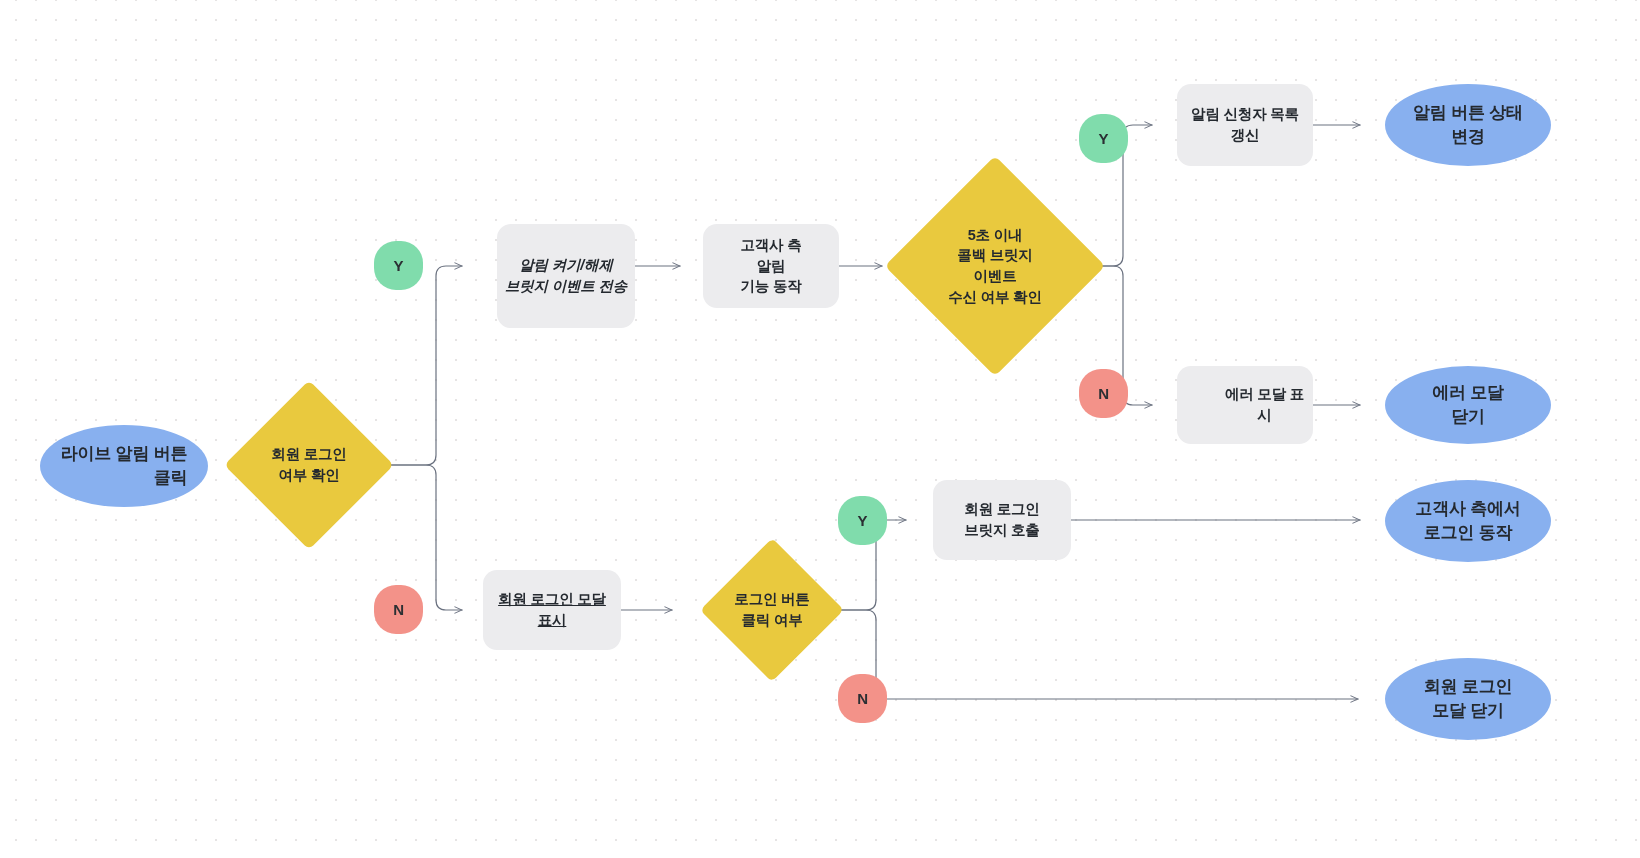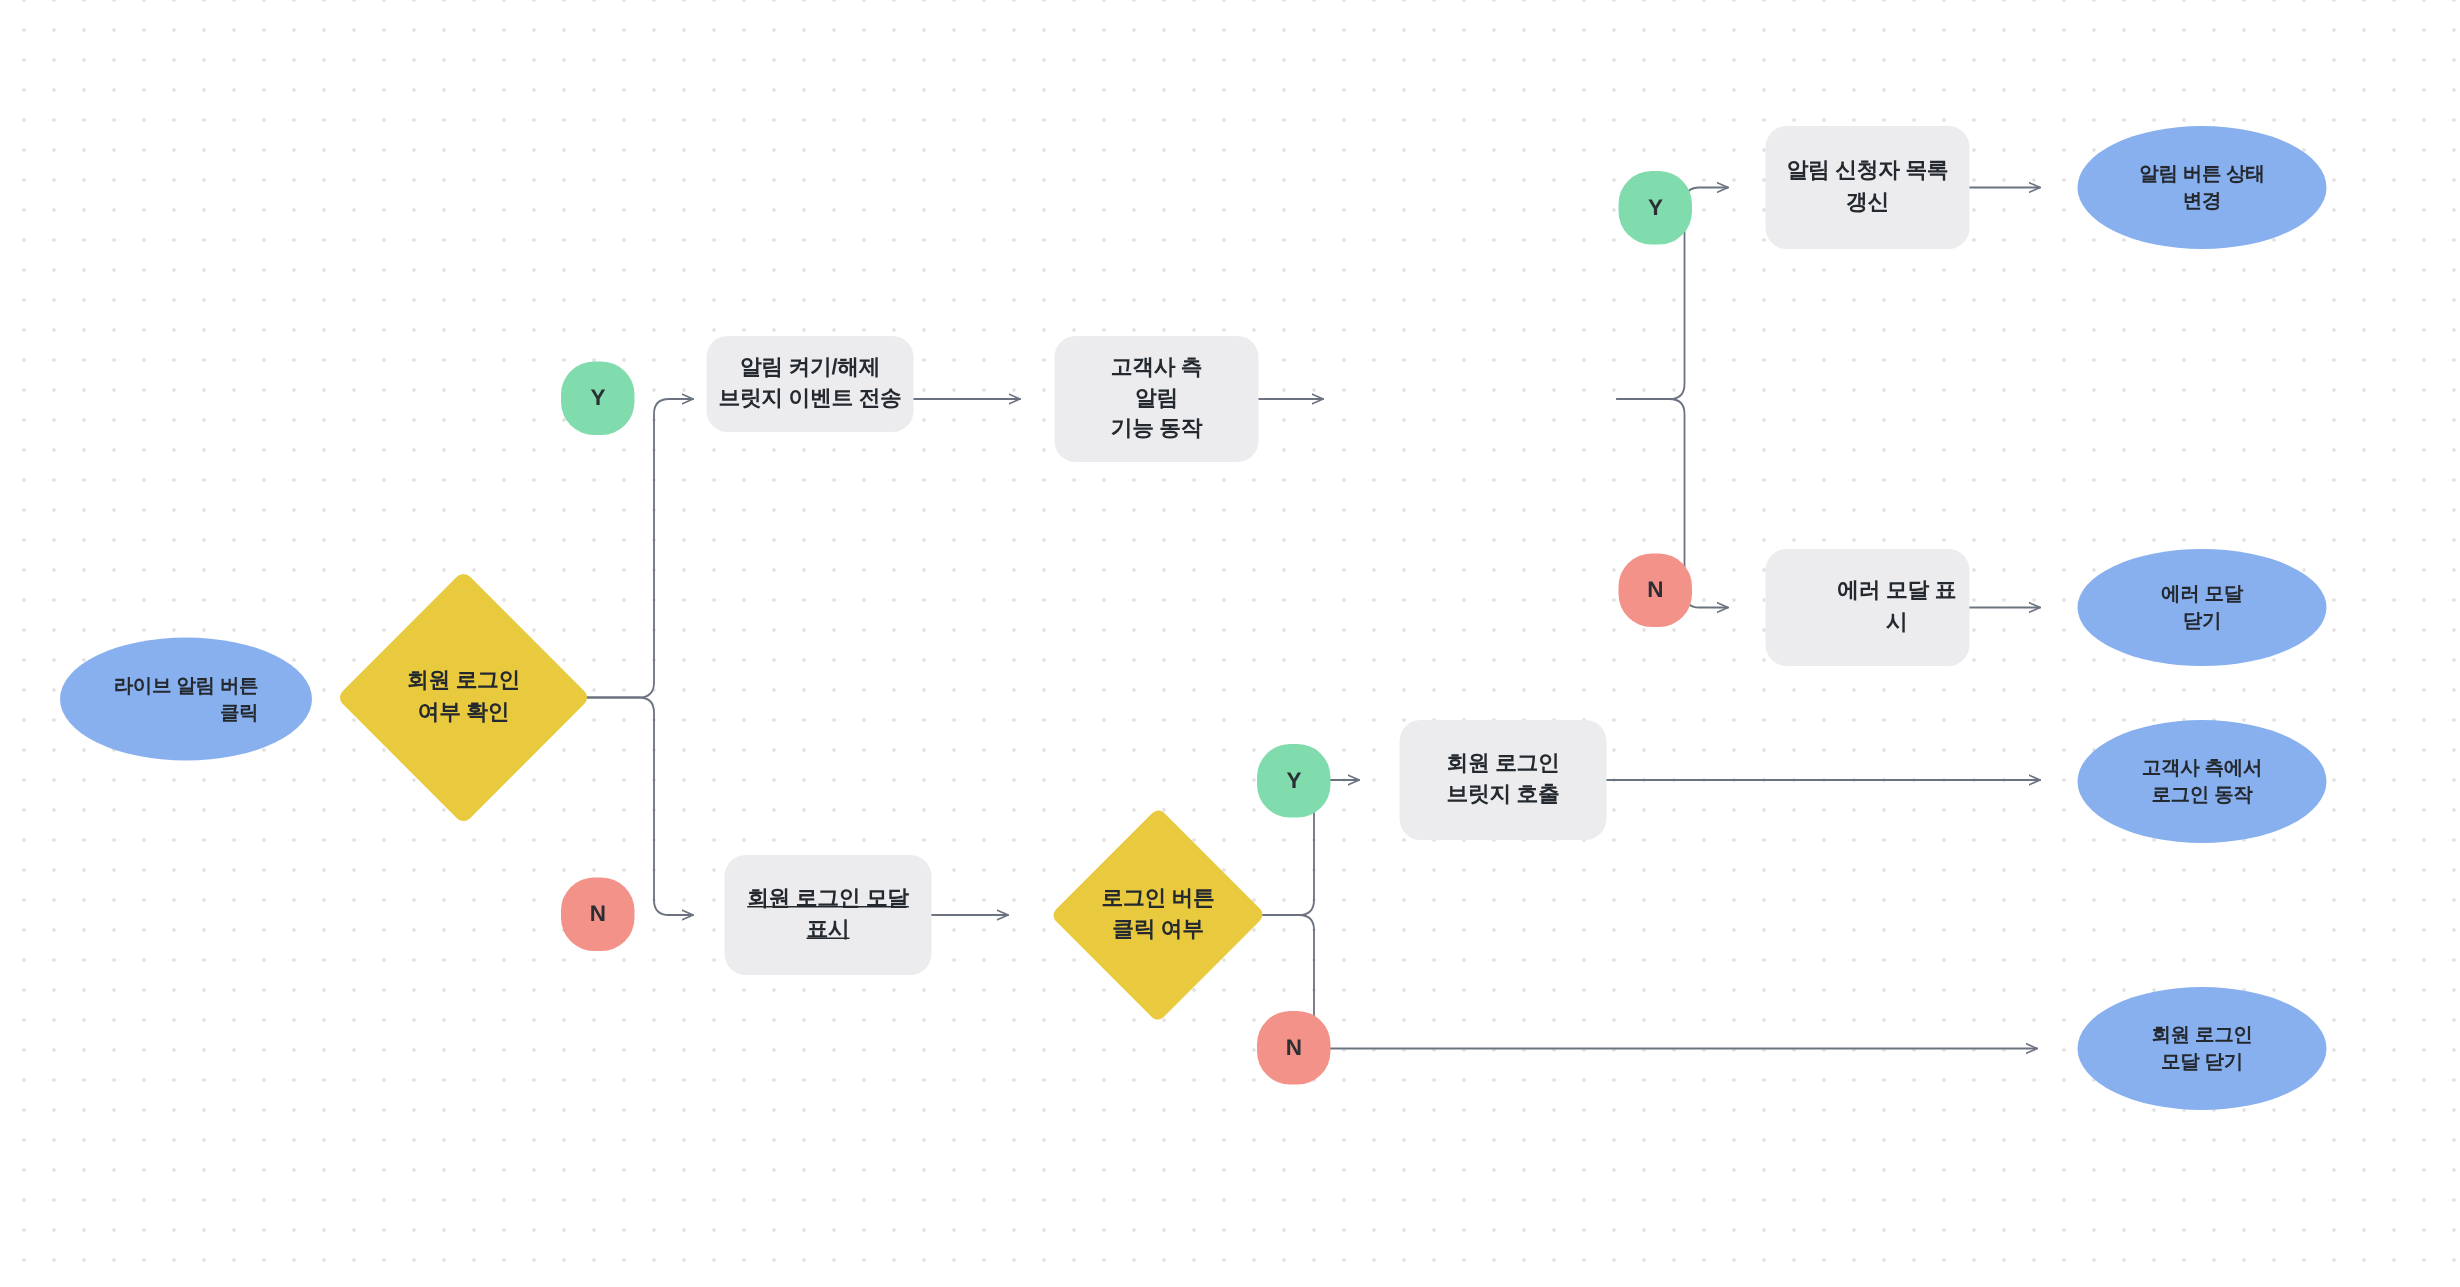--- a/index.html
+++ b/index.html
@@ -47,21 +47,21 @@
   }
   .node .lbl {
     display: block;
     white-space: pre-line;
     padding: 0 6px;
   }
   
   .ellipse {
     background: #88b0ef;
     border-radius: 50%;
-    font-size: 13px;
+    font-size: 17px;
     font-weight: 700;
   }
   
   .process {
     background: #ececee;
     border-radius: 14px;
     font-size: 14.5px;
     font-weight: 700;
   }
   
@@ -141,31 +141,38 @@
   </div>
 
   <div class="node badge badge-y" style="left:357px; top:241px; width:49px; height:49px;">
     <span class="lbl">Y</span>
   </div>
 
   <div class="node badge badge-n" style="left:357px; top:585px; width:49px; height:49px;">
     <span class="lbl">N</span>
   </div>
 
-  <div class="node process" style="left:454px; top:224px; width:138px; height:64px;">
+  <div class="node process" style="left:480px; top:224px; width:138px; height:104px;font-style:italic;">
     <span class="lbl">알림 켜기/해제
 브릿지 이벤트 전송</span>
   </div>
 
   <div class="node process" style="left:686px; top:224px; width:136px; height:84px;">
     <span class="lbl">고객사 측
 알림
 기능 동작</span>
   </div>
 
+  <div class="node decision" style="left:900px; top:188px; width:156px; height:156px;">
+    <span class="diamond-bg"></span>
+    <span class="lbl">5초 이내
+콜백 브릿지
+이벤트
+수신 여부 확인</span>
+  </div>
 
   <div class="node badge badge-y" style="left:1062px; top:114px; width:49px; height:49px;">
     <span class="lbl">Y</span>
   </div>
 
   <div class="node badge badge-n" style="left:1062px; top:369px; width:49px; height:49px;">
     <span class="lbl">N</span>
   </div>
 
   <div class="node process" style="left:1160px; top:84px; width:136px; height:82px;">

